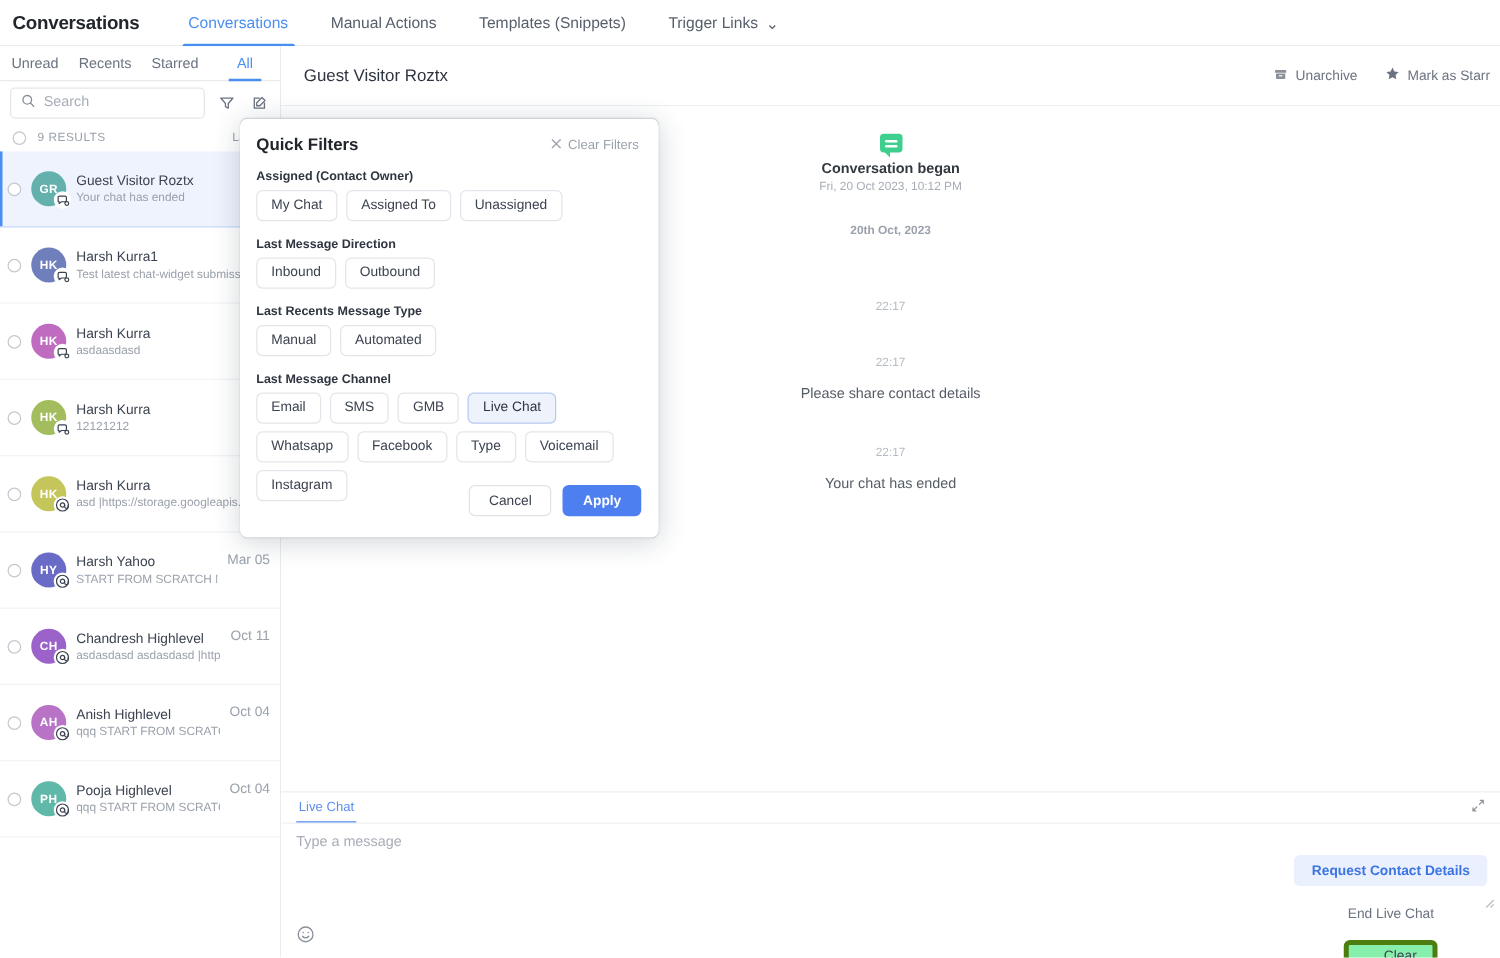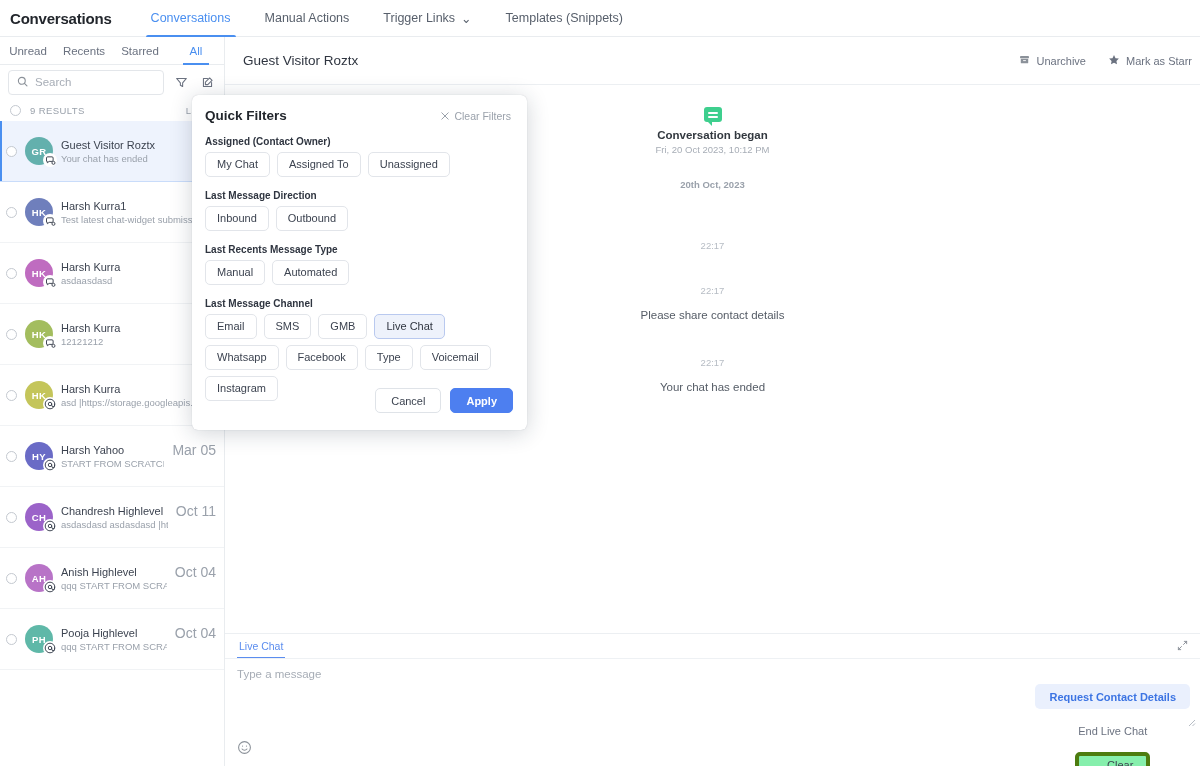--- a/index.html
+++ b/index.html
@@ -104,21 +104,21 @@
   }
   .convtext { flex:1; min-width:0; }
   .convname {
     font-size:11px; color:#3c4350; line-height:14px;
     white-space:nowrap; overflow:hidden; text-overflow:clip;
   }
   .convsnippet {
     font-size:9.5px; color:#9aa1ab; line-height:13px;
     white-space:nowrap; overflow:hidden; text-overflow:clip;
   }
-  .convdate { font-size:14px; color:#9aa1ab; flex:none; align-self:flex-start; margin-top:16px; }
+  .convdate { font-size:11px; color:#9aa1ab; flex:none; align-self:flex-start; margin-top:16px; }
 
   
   .main { position:absolute; top:37px; left:225px; width:975px; height:729px; background:#fff; }
   .mainheader {
     height:48px; display:flex; align-items:center; padding:0 8px 0 18px;
     border-bottom:1px solid #eceff2; background:#fff;
   }
   .convtitle { font-size:13.5px; color:#2f3540; font-weight:400; }
   .headeractions { margin-left:auto; display:flex; align-items:center; gap:22px; padding-right:0; }
   .hact { display:flex; align-items:center; gap:6px; font-size:11px; color:#6b7280; cursor:pointer; white-space:nowrap; }
@@ -225,25 +225,25 @@
   <div class="topnav">
     <div class="brand">Conversations</div>
     <div class="navtabs" id="navtabs">
         <div class="navtab active">
           <span>Conversations</span>
         </div>
         <div class="navtab">
           <span>Manual Actions</span>
         </div>
         <div class="navtab">
+          <span>Templates (Snippets)</span>
+        </div>
+        <div class="navtab">
           <span>Trigger Links</span>
           <span class="caret">⌄</span>
-        </div>
-        <div class="navtab">
-          <span>Templates (Snippets)</span>
         </div>
       </div>
   </div>
 
   <div class="leftcol">
     <div class="subtabs" id="subtabs">
         <div class="subtab">Unread</div>
         <div class="subtab">Recents</div>
         <div class="subtab">Starred</div>
         <div class="subtab active">All</div>

